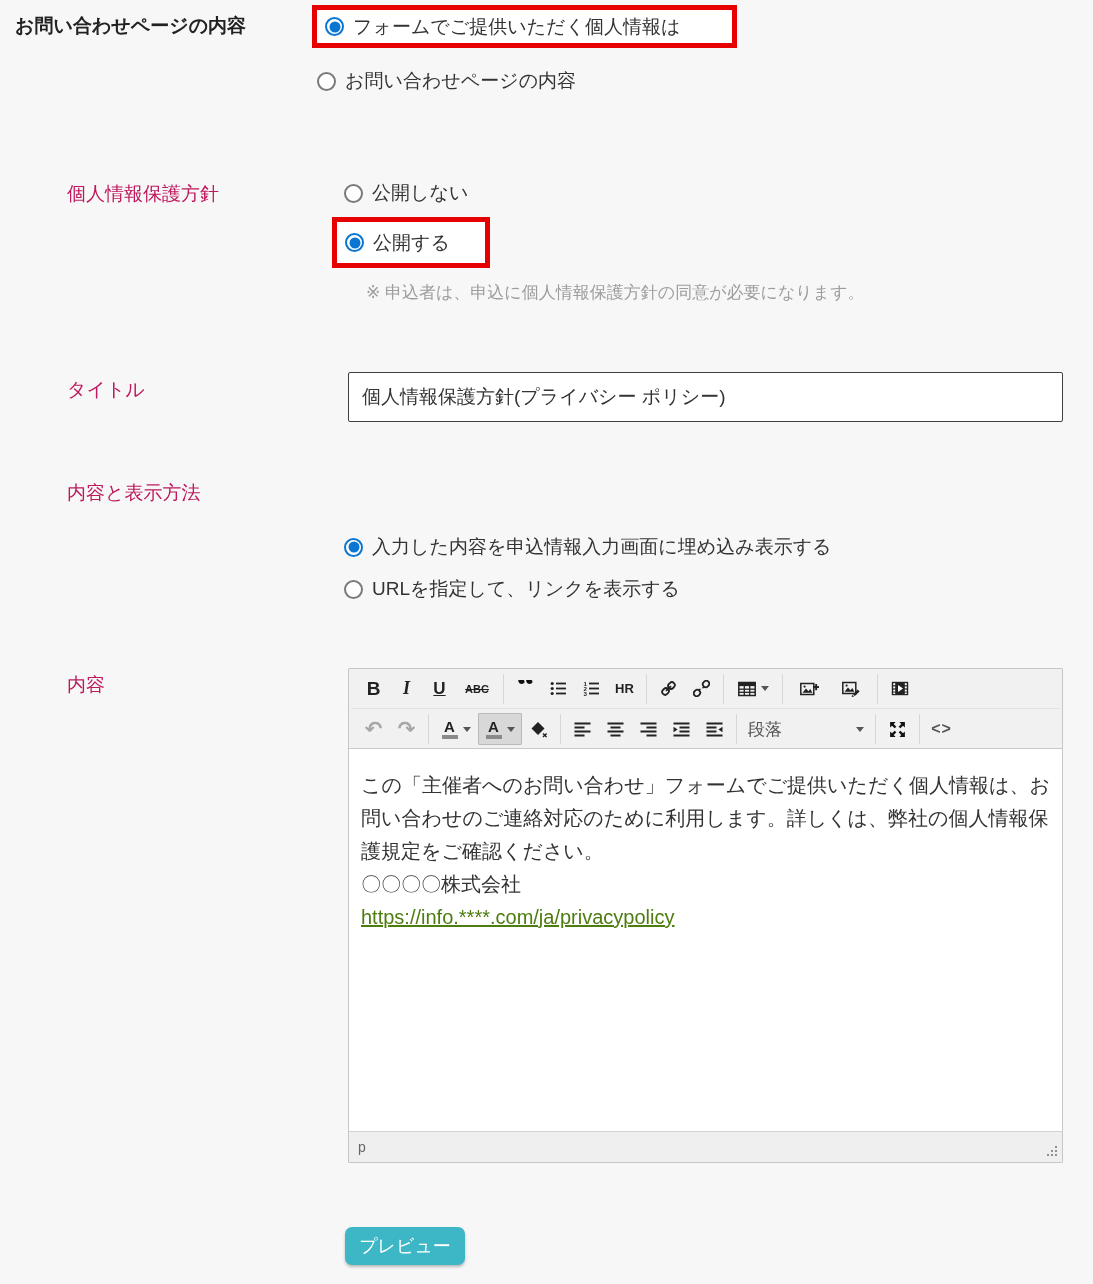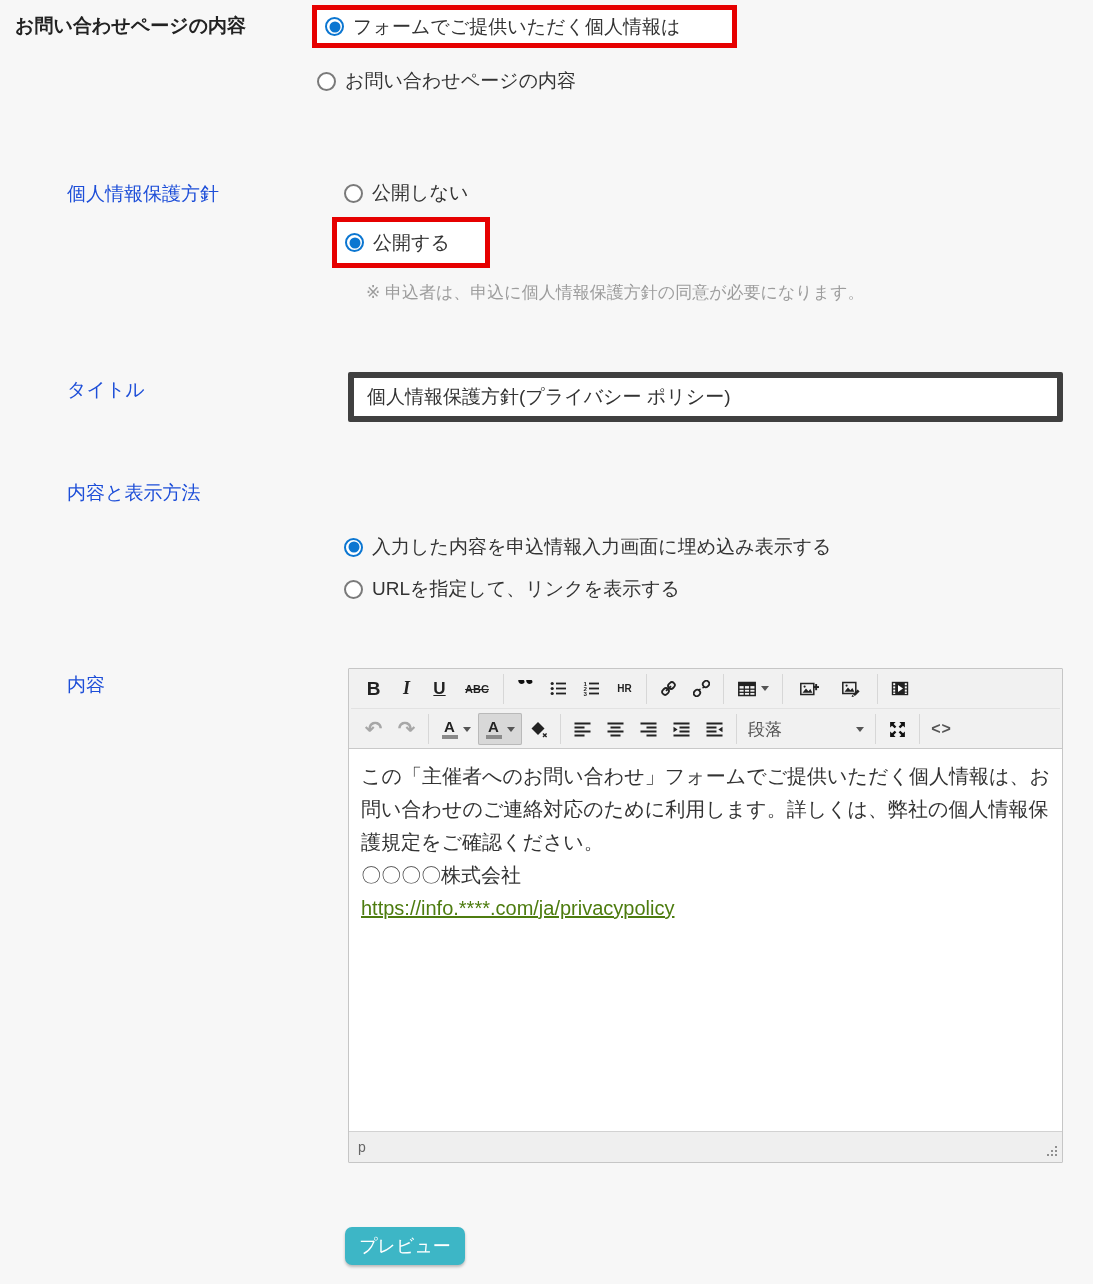--- a/index.html
+++ b/index.html
@@ -3,21 +3,21 @@
 <meta charset="utf-8">
 <style>
   * { margin:0; padding:0; box-sizing:border-box; }
   html,body { background:#f7f7f7; }
   .page {
     position:relative; width:1093px; height:1284px; background:#f7f7f7;
     font-family:"Liberation Sans","DejaVu Sans",sans-serif; color:#333;
     overflow:hidden;
   }
   .abs { position:absolute; }
-  .flabel { font-size:19px; color:#1d4ed8; white-space:nowrap; }
+  .flabel { font-size:19px; color:#be185d; white-space:nowrap; }
   .flabel.bold { font-weight:bold; color:#222;margin-left:7px; }
 
   
   .opt { display:flex; align-items:center; gap:9px; height:32px; white-space:nowrap; cursor:default; }
   .optlabel { font-size:19px; color:#333; }
   .radio {
     width:19px; height:19px; border-radius:50%;
     border:2px solid #7a7a7a; background:#fff; flex:0 0 auto; position:relative;
   }
   .radio.sel { border-color:#0b76d1; }
@@ -25,52 +25,52 @@
     content:""; position:absolute; left:50%; top:50%; width:11px; height:11px;
     transform:translate(-50%,-50%); border-radius:50%; background:#0b76d1;
   }
 
   
   .redbox { border:5px solid #e60000; background:#fff; display:flex; align-items:center; padding:0 10px 0 8px; }
 
   .note { font-size:17px; color:#9d9d9d; white-space:nowrap; }
 
   .text-input {
-    width:715px; height:50px; border:6px solid #404040; border-radius:2px;
+    width:715px; height:50px; border:1px solid #404040; border-radius:2px;
     background:#fff; font-size:19px; color:#333; padding:0 13px;
     font-family:"Liberation Sans","DejaVu Sans",sans-serif; outline:none;
   }
 
   
   .editor { width:715px; height:495px; border:1px solid #c6c6c6; background:#fff; border-radius:1px; }
   .toolbar { height:80px; background:#f1f1f1; border-bottom:1px solid #c9c9c9; padding:0 2px; }
   .tb-row { height:40px; display:flex; align-items:center; padding-left:6px; }
   .tb-row.first { border-bottom:1px solid #e2e2e2; }
   .tb-btn {
     min-width:33px; height:32px; display:flex; align-items:center; justify-content:center;
     border-radius:2px; cursor:pointer; color:#222; flex:0 0 auto;
   }
   .tb-btn.active { background:#d8d8d8; box-shadow:inset 0 0 0 1px #b9b9b9; }
   .tb-sep { width:1px; height:30px; background:#d7d7d7; margin:0 5px; flex:0 0 auto; }
   .glyph-b { font-weight:bold; font-size:19px; }
   .glyph-i { font-style:italic; font-size:18px; font-family:"Liberation Serif","DejaVu Serif",serif; font-weight:bold; }
   .glyph-u { font-size:17px; text-decoration:underline; font-weight:bold; }
   .glyph-abc { font-size:11px; font-weight:bold; text-decoration:line-through; letter-spacing:0; }
   .glyph-quote { font-family:"Liberation Serif","DejaVu Serif",serif; font-size:36px; font-weight:bold; line-height:10px; height:18px; overflow:hidden; color:#111; }
-  .glyph-hr { font-size:10px; font-weight:bold; }
+  .glyph-hr { font-size:13px; font-weight:bold; }
   .glyph-code { font-size:16px; font-weight:bold; color:#555; letter-spacing:1px; }
   .color-btn { display:flex; flex-direction:column; align-items:center; justify-content:center; gap:1px; }
   .color-btn .a { font-size:15px; font-weight:bold; line-height:15px; }
   .color-btn .bar { width:16px; height:4px; background:#8a8a8a; }
   .arrow-down { width:0; height:0; border-left:4px solid transparent; border-right:4px solid transparent; border-top:5px solid #555; margin-left:5px; }
   .undo-redo { font-size:21px; color:#a7a7a7; font-weight:bold; }
   .para-select { width:128px; height:32px; display:flex; align-items:center; justify-content:space-between; padding:0 6px; cursor:pointer; }
   .para-select .txt { font-size:17px; color:#555; }
 
-  .editor-body { height:382px; padding:11px 12px; font-size:20px; line-height:33px; color:#333; overflow:hidden; }
+  .editor-body { height:382px; padding:20px 12px; font-size:20px; line-height:33px; color:#333; overflow:hidden; }
   .editor-body p { margin:0; }
   .editor-body a { color:#4d7c0f; text-decoration:underline; }
 
   .statusbar { height:31px; background:#efefef; border-top:1px solid #d2d2d2; display:flex; align-items:center; justify-content:space-between; padding:0 4px 0 9px; }
   .statusbar .tag { font-size:14px; color:#666; }
   .grip { align-self:flex-end; cursor:se-resize; }
 
   .preview-btn {
     width:120px; height:38px; background:#3db6c6; border:none; border-radius:7px;
     color:#fff; font-size:18px; font-family:"Liberation Sans","DejaVu Sans",sans-serif;

